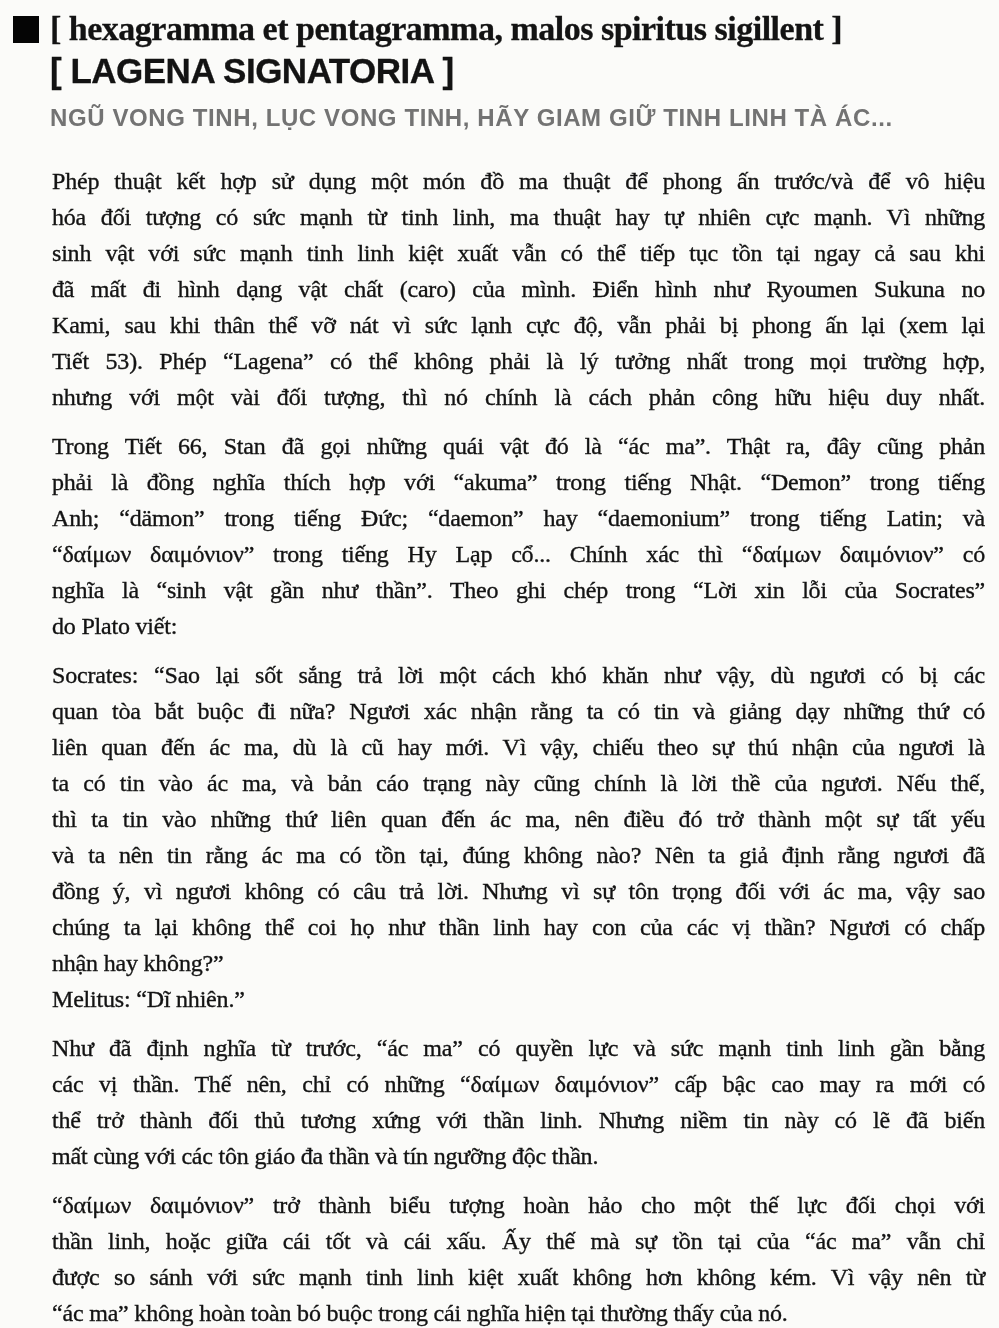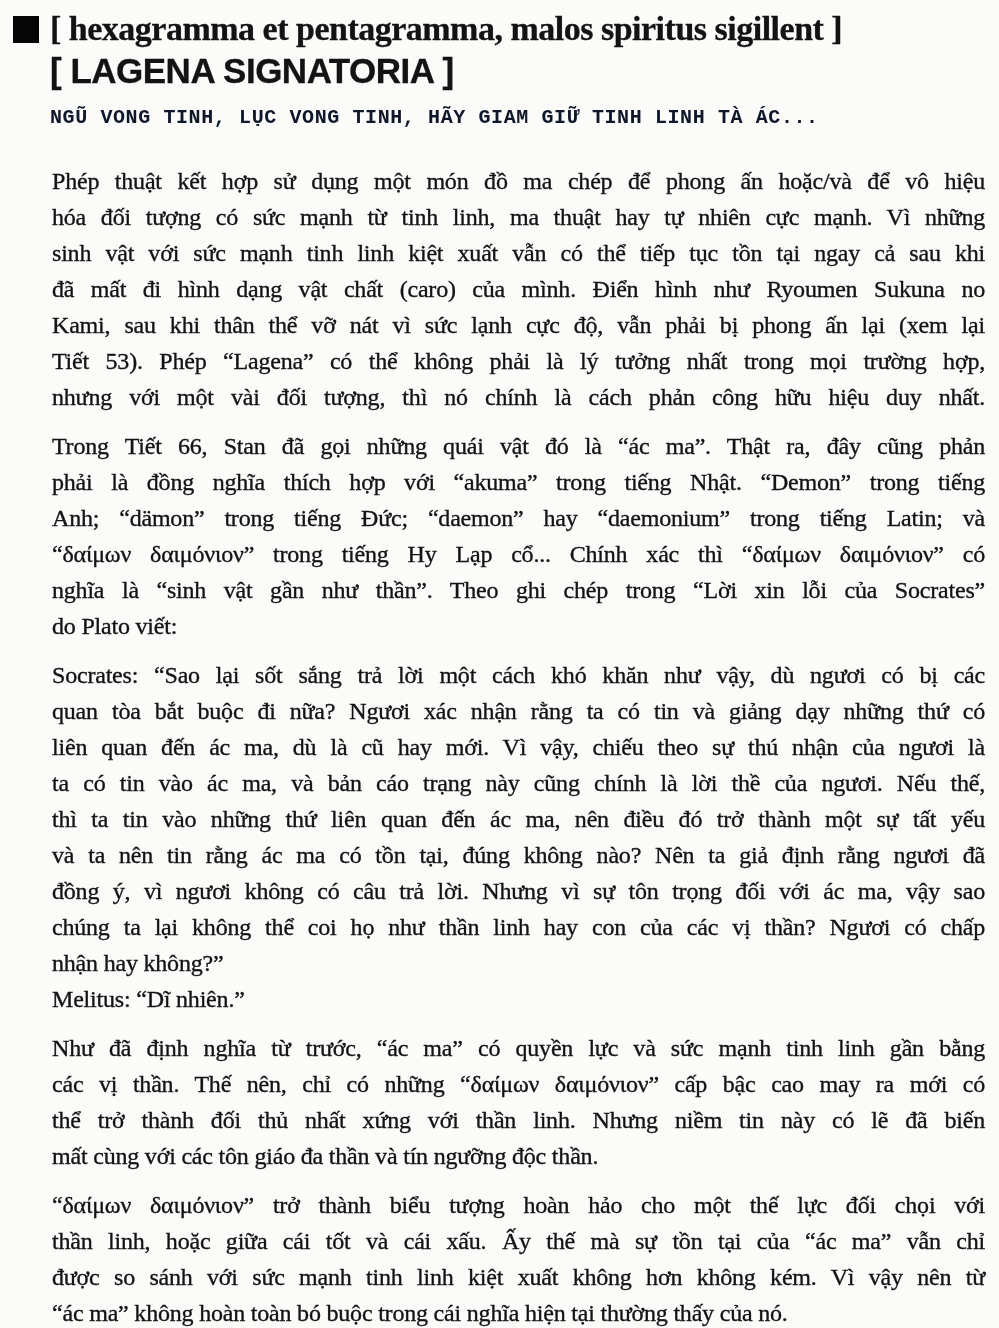--- a/index.html
+++ b/index.html
@@ -37,26 +37,26 @@
   .title2 {
     font-family: Liberation Sans, sans-serif;
     font-weight: 700;
     font-size: 35px;
     line-height: 42px;
     letter-spacing: -0.5px;
     -webkit-text-stroke: 0.3px #131313;
     white-space: nowrap;
   }
   .comic {
-    font-family: Liberation Mono, monospace;
+    font-family: Liberation Sans, sans-serif;
     font-weight: 700;
-    font-size: 20px;
+    font-size: 24px;
     line-height: 34px;
     letter-spacing: 0.6px;
-    color: #0f172a;
+    color: #737373;
     white-space: nowrap;
   }
   .comic.first { margin-top: 9px; }
   .body-text {
     position: absolute;
     left: 52px;
     top: 163px;
     width: 933px;
   }
   .paragraph + .paragraph { margin-top: 13px; }
@@ -78,21 +78,21 @@
 
 <div class="page">
   <div class="bullet"></div>
   <div class="header">
     <div class="title1">[ hexagramma et pentagramma, malos spiritus sigillent ]</div>
     <div class="title2">[ LAGENA SIGNATORIA ]</div>
     <div class="comic first">NGŨ VONG TINH, LỤC VONG TINH, HÃY GIAM GIỮ TINH LINH TÀ ÁC...</div>
   </div>
   <div class="body-text">
       <div class="paragraph">
-        <div class="line j">Phép thuật kết hợp sử dụng một món đồ ma chép để phong ấn hoặc/và để vô hiệu</div>
+        <div class="line j">Phép thuật kết hợp sử dụng một món đồ ma thuật để phong ấn trước/và để vô hiệu</div>
         <div class="line j">hóa đối tượng có sức mạnh từ tinh linh, ma thuật hay tự nhiên cực mạnh. Vì những</div>
         <div class="line j">sinh vật với sức mạnh tinh linh kiệt xuất vẫn có thể tiếp tục tồn tại ngay cả sau khi</div>
         <div class="line j">đã mất đi hình dạng vật chất (caro) của mình. Điển hình như Ryoumen Sukuna no</div>
         <div class="line j">Kami, sau khi thân thể vỡ nát vì sức lạnh cực độ, vẫn phải bị phong ấn lại (xem lại</div>
         <div class="line j">Tiết 53). Phép “Lagena” có thể không phải là lý tưởng nhất trong mọi trường hợp,</div>
         <div class="line j">nhưng với một vài đối tượng, thì nó chính là cách phản công hữu hiệu duy nhất.</div>
       </div>
       <div class="paragraph">
         <div class="line j">Trong Tiết 66, Stan đã gọi những quái vật đó là “ác ma”. Thật ra, đây cũng phản</div>
         <div class="line j">phải là đồng nghĩa thích hợp với “akuma” trong tiếng Nhật. “Demon” trong tiếng</div>
@@ -109,21 +109,21 @@
         <div class="line j">thì ta tin vào những thứ liên quan đến ác ma, nên điều đó trở thành một sự tất yếu</div>
         <div class="line j">và ta nên tin rằng ác ma có tồn tại, đúng không nào? Nên ta giả định rằng ngươi đã</div>
         <div class="line j">đồng ý, vì ngươi không có câu trả lời. Nhưng vì sự tôn trọng đối với ác ma, vậy sao</div>
         <div class="line j">chúng ta lại không thể coi họ như thần linh hay con của các vị thần? Ngươi có chấp</div>
         <div class="line">nhận hay không?”</div>
         <div class="line">Melitus: “Dĩ nhiên.”</div>
       </div>
       <div class="paragraph">
         <div class="line j">Như đã định nghĩa từ trước, “ác ma” có quyền lực và sức mạnh tinh linh gần bằng</div>
         <div class="line j">các vị thần. Thế nên, chỉ có những “δαίμων δαιμόνιον” cấp bậc cao may ra mới có</div>
-        <div class="line j">thể trở thành đối thủ nhất xứng với thần linh. Nhưng niềm tin này có lẽ đã biến</div>
+        <div class="line j">thể trở thành đối thủ tương xứng với thần linh. Nhưng niềm tin này có lẽ đã biến</div>
         <div class="line">mất cùng với các tôn giáo đa thần và tín ngưỡng độc thần.</div>
       </div>
       <div class="paragraph">
         <div class="line j">“δαίμων δαιμόνιον” trở thành biểu tượng hoàn hảo cho một thế lực đối chọi với</div>
         <div class="line j">thần linh, hoặc giữa cái tốt và cái xấu. Ấy thế mà sự tồn tại của “ác ma” vẫn chỉ</div>
         <div class="line j">được so sánh với sức mạnh tinh linh kiệt xuất không hơn không kém. Vì vậy nên từ</div>
         <div class="line">“ác ma” không hoàn toàn bó buộc trong cái nghĩa hiện tại thường thấy của nó.</div>
       </div>
     </div>
 </div>

